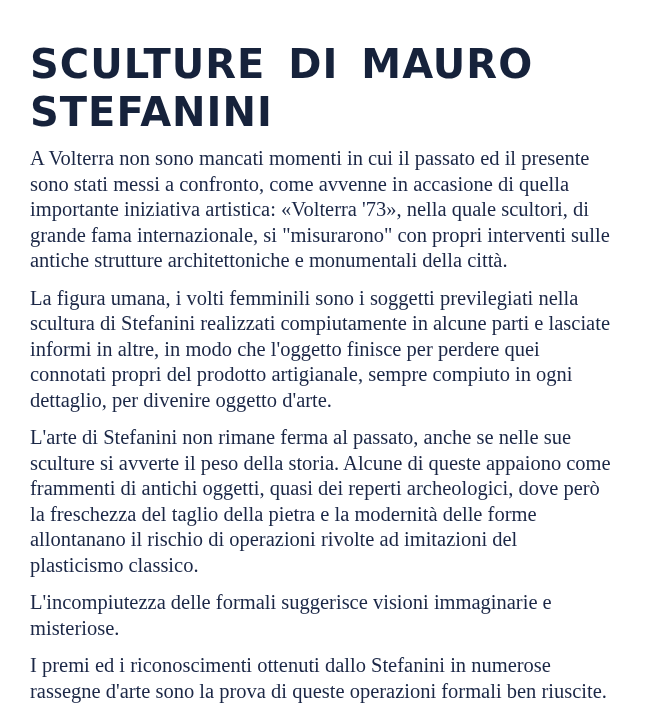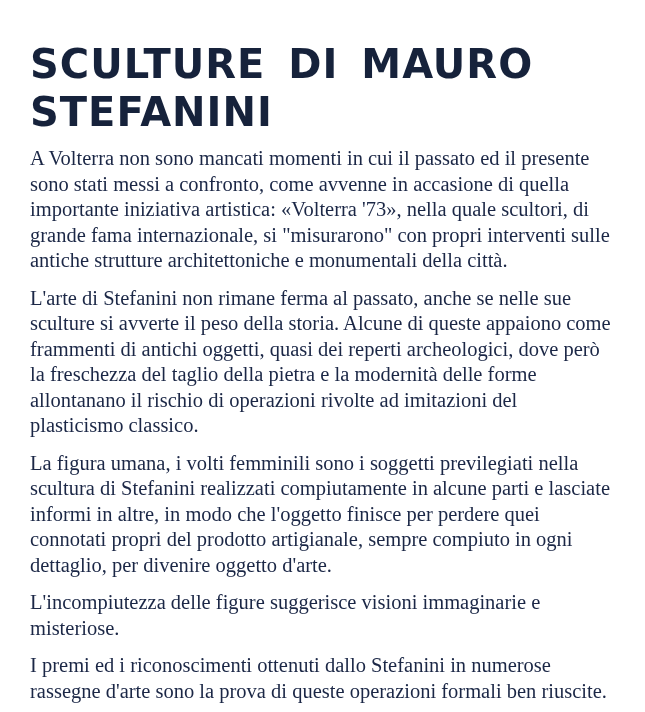--- a/index.html
+++ b/index.html
@@ -49,19 +49,19 @@
 </style>
 </head>
 <body>
 
 <div class="page">
 
   <h1 class="doc-title">SCULTURE DI MAURO STEFANINI</h1>
 
   <div class="body-text">
     <p class="para">A Volterra non sono mancati momenti in cui il passato ed il presente sono stati messi a confronto, come avvenne in accasione di quella importante iniziativa artistica: «Volterra '73», nella quale scultori, di grande fama internazionale, si "misurarono" con propri interventi sulle antiche strutture architettoniche e monumentali della città.</p>
+    <p class="para">La figura umana, i volti femminili sono i soggetti previlegiati nella scultura di Stefanini realizzati compiutamente in alcune parti e lasciate informi in altre, in modo che l'oggetto finisce per perdere quei connotati propri del prodotto artigianale, sempre compiuto in ogni dettaglio, per divenire oggetto d'arte.</p>
     <p class="para">L'arte di Stefanini non rimane ferma al passato, anche se nelle sue sculture si avverte il peso della storia. Alcune di queste appaiono come frammenti di antichi oggetti, quasi dei reperti archeologici, dove però la freschezza del taglio della pietra e la modernità delle forme allontanano il rischio di operazioni rivolte ad imitazioni del plasticismo classico.</p>
-    <p class="para">La figura umana, i volti femminili sono i soggetti previlegiati nella scultura di Stefanini realizzati compiutamente in alcune parti e lasciate informi in altre, in modo che l'oggetto finisce per perdere quei connotati propri del prodotto artigianale, sempre compiuto in ogni dettaglio, per divenire oggetto d'arte.</p>
-    <p class="para">L'incompiutezza delle figure suggerisce visioni immaginarie e misteriose.</p>
+    <p class="para">L'incompiutezza delle formali suggerisce visioni immaginarie e misteriose.</p>
     <p class="para">I premi ed i riconoscimenti ottenuti dallo Stefanini in numerose rassegne d'arte sono la prova di queste operazioni formali ben riuscite.</p>
   </div>
 
 </div>
 
 </body></html>

